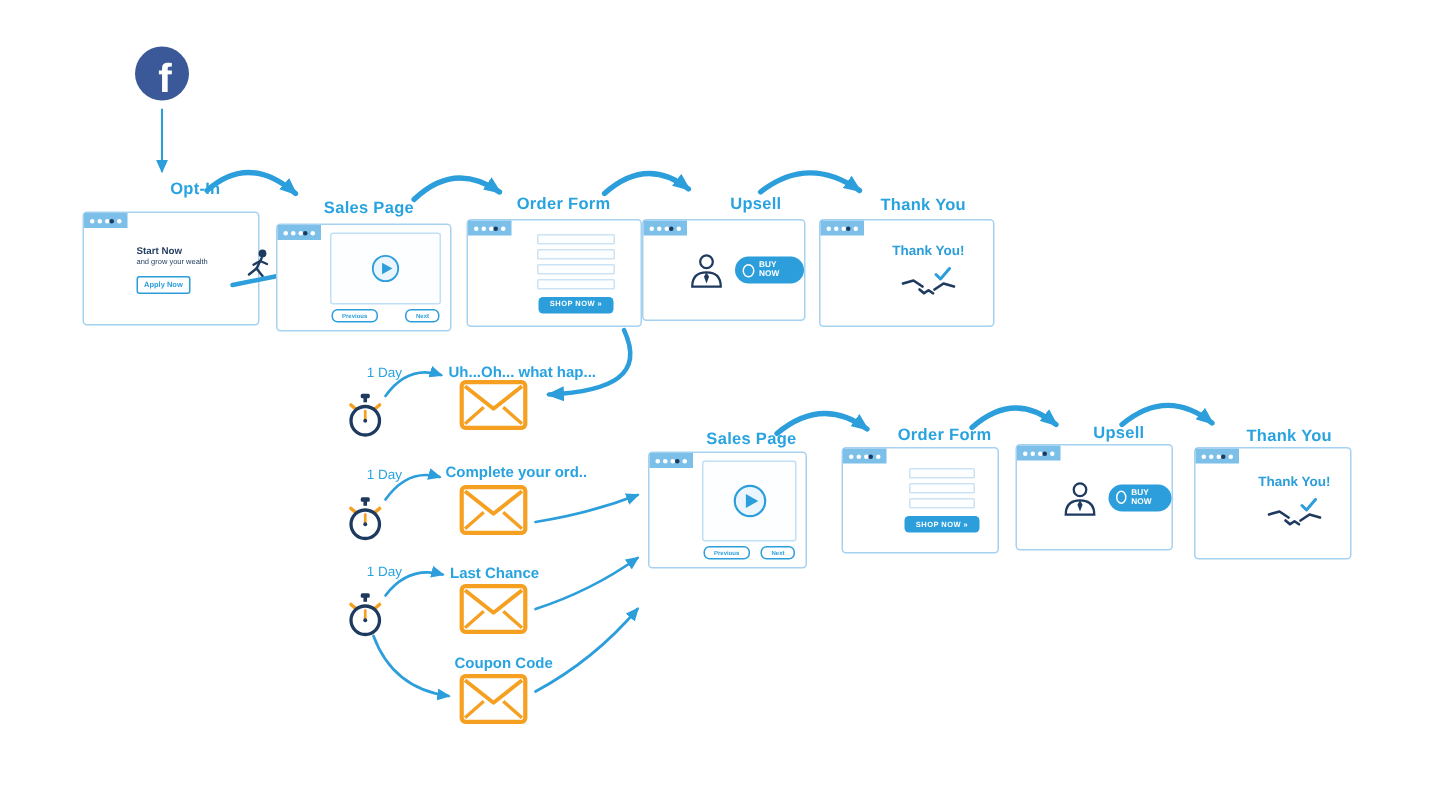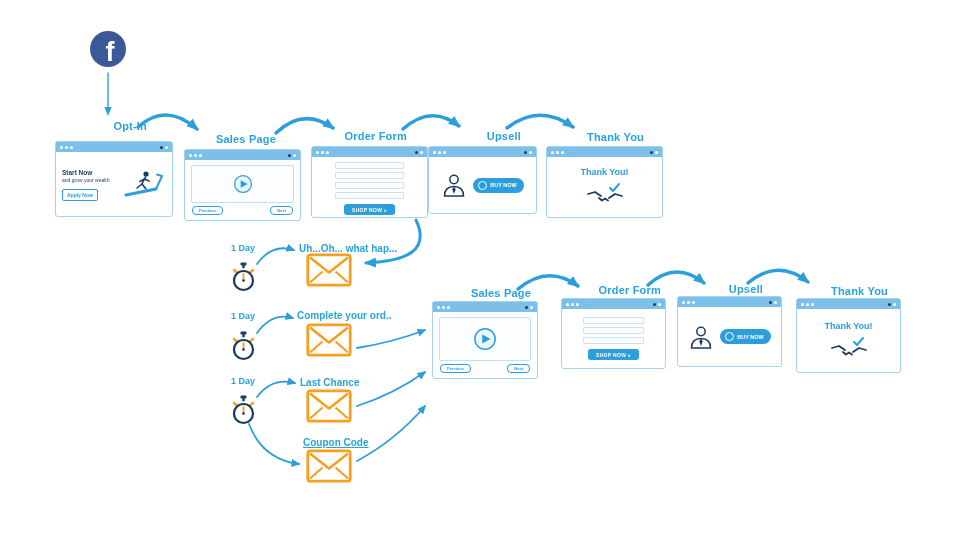--- a/index.html
+++ b/index.html
@@ -12,21 +12,21 @@
   .step-label{position:absolute;font-weight:bold;color:#29a3e0;font-size:11px;text-align:right;
               letter-spacing:.2px;white-space:nowrap;}
 
   
   .fb{position:absolute;width:36px;height:36px;border-radius:50%;background:#3b5998;color:#fff;
       display:flex;align-items:flex-end;justify-content:center;overflow:hidden;}
   .fb span{font-weight:bold;font-size:27px;line-height:30px;transform:translateX(2px);}
 
   
   .window{position:absolute;background:#fff;border:1.5px solid #a5d2f0;border-radius:3px;
-          display:flex;flex-direction:column;box-sizing:border-box;}
+          display:flex;flex-direction:row;box-sizing:border-box;}
   .win-header{height:10px;flex:0 0 10px;background:#7cc0ea;display:flex;align-items:center;
               justify-content:space-between;padding:0 4px;}
   .dots{display:flex;gap:2px;align-items:center;}
   .dot{width:3px;height:3px;border-radius:50%;background:#fff;display:inline-block;}
   .dot.dark{background:#1e3a5f;}
   .win-body{flex:1;position:relative;display:flex;}
 
   
   .optin-body{padding:6px 4px 4px 6px;gap:2px;align-items:center;}
   .optin-text{width:52px;color:#1e3a5f;}
@@ -54,21 +54,21 @@
   .buy-btn{background:#2b9edb;color:#fff;border-radius:9px;font-size:5.5px;font-weight:bold;
            padding:3px 7px 3px 5px;display:flex;align-items:center;gap:3px;cursor:pointer;}
   .buy-icon{width:7px;height:7px;border:1px solid #fff;border-radius:50%;display:inline-block;}
 
   
   .ty-body{flex-direction:column;align-items:center;justify-content:center;gap:4px;}
   .ty-text{color:#2b9edb;font-weight:bold;font-size:9px;}
 
   
   .subject{position:absolute;font-weight:bold;color:#29a3e0;font-size:10px;white-space:nowrap;}
-  .delay{position:absolute;font-weight:bold;color:#29a3e0;font-size:9px;white-space:nowrap;text-align:center;}
+  .delay{position:absolute;font-weight:normal;color:#29a3e0;font-size:9px;white-space:nowrap;text-align:right;}
   .icon{display:inline-flex;}
 </style>
 </head>
 <body>
 
 <div class="canvas">
 
   <svg class="overlay">
     <defs>
       <marker id="ahb" markerUnits="userSpaceOnUse" markerWidth="12" markerHeight="10" refX="10" refY="5" orient="auto">
@@ -308,21 +308,21 @@
   <div class="subject" style="left:300px;top:377px;">Last Chance</div>
   <span class="icon abs" style="left:306px;top:389px;">
     <svg width="46" height="34" viewBox="0 0 46 34">
       <rect x="1.8" y="1.8" width="42.4" height="30.4" rx="2.5" fill="#fff" stroke="#f5a020" stroke-width="2.8"></rect>
       <path d="M4,4.5 L23,19.5 L42,4.5" fill="none" stroke="#f5a020" stroke-width="2.6" stroke-linejoin="round"></path>
       <path d="M4,29.5 L16.5,18.5" fill="none" stroke="#f5a020" stroke-width="2.2"></path>
         <path d="M42,29.5 L29.5,18.5" fill="none" stroke="#f5a020" stroke-width="2.2"></path>
     </svg>
   </span>
 
-  <div class="subject" style="left:303px;top:437px;text-decoration:underline;">Coupon Code</div>
+  <div class="subject" style="left:303px;top:437px;">Coupon Code</div>
   <span class="icon abs" style="left:306px;top:449px;">
     <svg width="46" height="34" viewBox="0 0 46 34">
       <rect x="1.8" y="1.8" width="42.4" height="30.4" rx="2.5" fill="#fff" stroke="#f5a020" stroke-width="2.8"></rect>
       <path d="M4,4.5 L23,19.5 L42,4.5" fill="none" stroke="#f5a020" stroke-width="2.6" stroke-linejoin="round"></path>
       <path d="M4,29.5 L16.5,18.5" fill="none" stroke="#f5a020" stroke-width="2.2"></path>
         <path d="M42,29.5 L29.5,18.5" fill="none" stroke="#f5a020" stroke-width="2.2"></path>
     </svg>
   </span>
 
   <div class="step-label" style="left:431px;top:287px;width:100px;">Sales Page</div>

